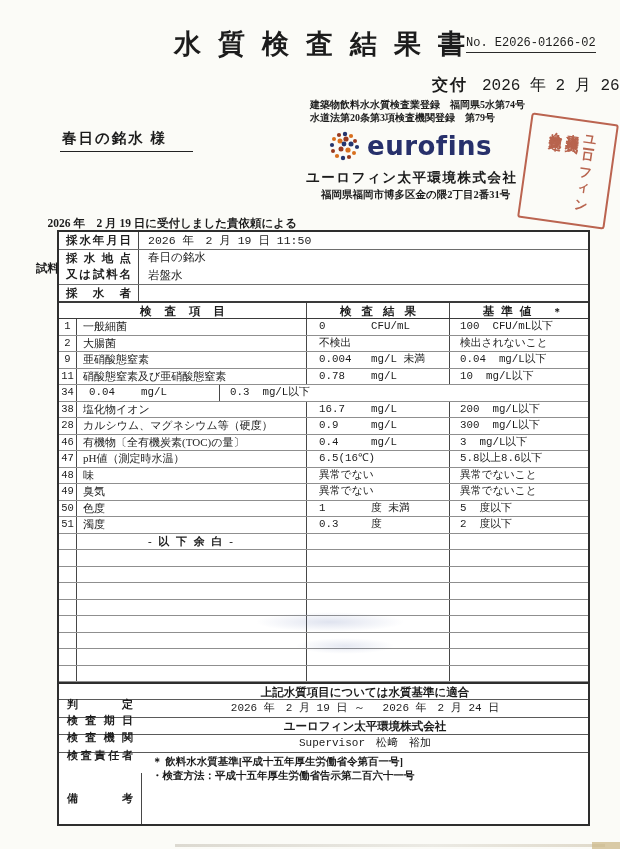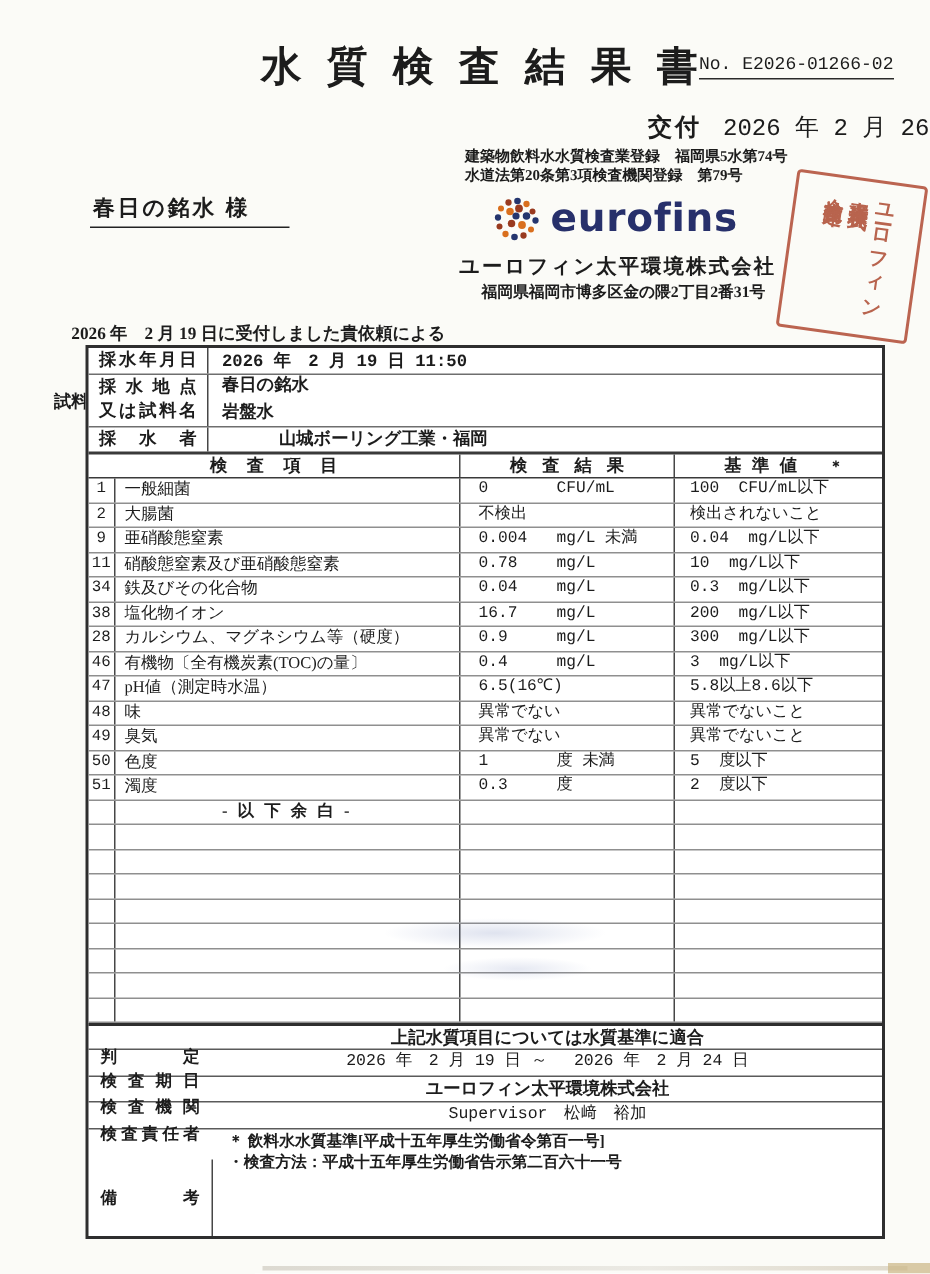--- a/index.html
+++ b/index.html
@@ -33,21 +33,21 @@
   .seal span{writing-mode:vertical-rl;font-size:13px;line-height:14px;color:#ad4a31;letter-spacing:1px;font-weight:600;}
 
   
   .rpt{left:57px;top:230px;width:533px;background:#fff;border:2px solid #2e2e2e;}
   .irow{display:flex;border-bottom:1px solid #6e6e6e;font-size:11.5px;}
   .irow.h175{height:17.5px;}
   .irow.h35{height:35px;}
   .ilabel{width:80px;border-right:1px solid #474747;padding:0 7px;font-weight:600;
     text-align:justify;text-align-last:justify;display:flex;flex-direction:column;justify-content:flex-start;}
   .ilabel div{width:100%;text-align-last:justify;line-height:16px;}
-  .ival{flex:1;padding-left:9px;display:flex;flex-direction:column;justify-content:center;font-weight:700;}
+  .ival{flex:1;padding-left:9px;display:flex;flex-direction:column;justify-content:center;font-weight:400;}
   .ival.two div{height:17.5px;line-height:17.5px;}
   .hrow{display:flex;height:17px;border-bottom:1.5px solid #3a3a3a;border-top:0.5px solid #3a3a3a;font-size:11.5px;font-weight:600;align-items:center;}
   .hcell-item{width:248px;border-right:1px solid #474747;text-align:center;letter-spacing:13px;padding-left:13px;height:100%;line-height:16px;}
   .hcell-res{width:143px;border-right:1px solid #474747;text-align:center;letter-spacing:10px;padding-left:10px;height:100%;line-height:16px;}
   .hcell-std{flex:1;text-align:center;height:100%;line-height:16px;}
   .hcell-std .t{letter-spacing:7px;padding-left:7px;}
   .hcell-std .mark{margin-left:14px;font-size:10px;}
   .trow{display:flex;height:16.5px;border-bottom:1px solid #8f8f8f;font-size:11px;align-items:stretch;}
   .c-no{width:18px;border-right:1px solid #474747;text-align:center;font-size:10.5px;line-height:15px;}
   .c-item{width:230px;border-right:1px solid #474747;padding-left:6px;line-height:15px;white-space:nowrap;}
@@ -145,23 +145,20 @@
     </div>
     <div class="ival two">
       <div>春日の銘水</div>
       <div>岩盤水</div>
     </div>
   </div>
   <div class="irow h175" style="border-bottom:1.5px solid #3a3a3a;gap:38px;">
     <div class="ilabel">
         <div>採水者</div>
       </div>
-    <div class="ival">
-        <div>山城ボーリング工業・福岡</div>
-      </div>
   </div>
 
   <div class="hrow">
     <div class="hcell-item">検査項目</div>
     <div class="hcell-res">検査結果</div>
     <div class="hcell-std">
       <span class="t">基準値</span><span class="mark">＊</span>
     </div>
   </div>
 
@@ -197,21 +194,20 @@
         <div class="c-no mono">11</div>
         <div class="c-item">硝酸態窒素及び亜硝酸態窒素</div>
         <div class="c-res mono">
           <span class="val">0.78</span>
           <span class="unit">mg/L</span>
         </div>
         <div class="c-std mono">10  mg/L以下</div>
       </div>
       <div class="trow">
         <div class="c-no mono">34</div>
-        <div class="c-item">鉄及びその化合物</div>
         <div class="c-res mono">
           <span class="val">0.04</span>
           <span class="unit">mg/L</span>
         </div>
         <div class="c-std mono">0.3  mg/L以下</div>
       </div>
       <div class="trow">
         <div class="c-no mono">38</div>
         <div class="c-item">塩化物イオン</div>
         <div class="c-res mono">

